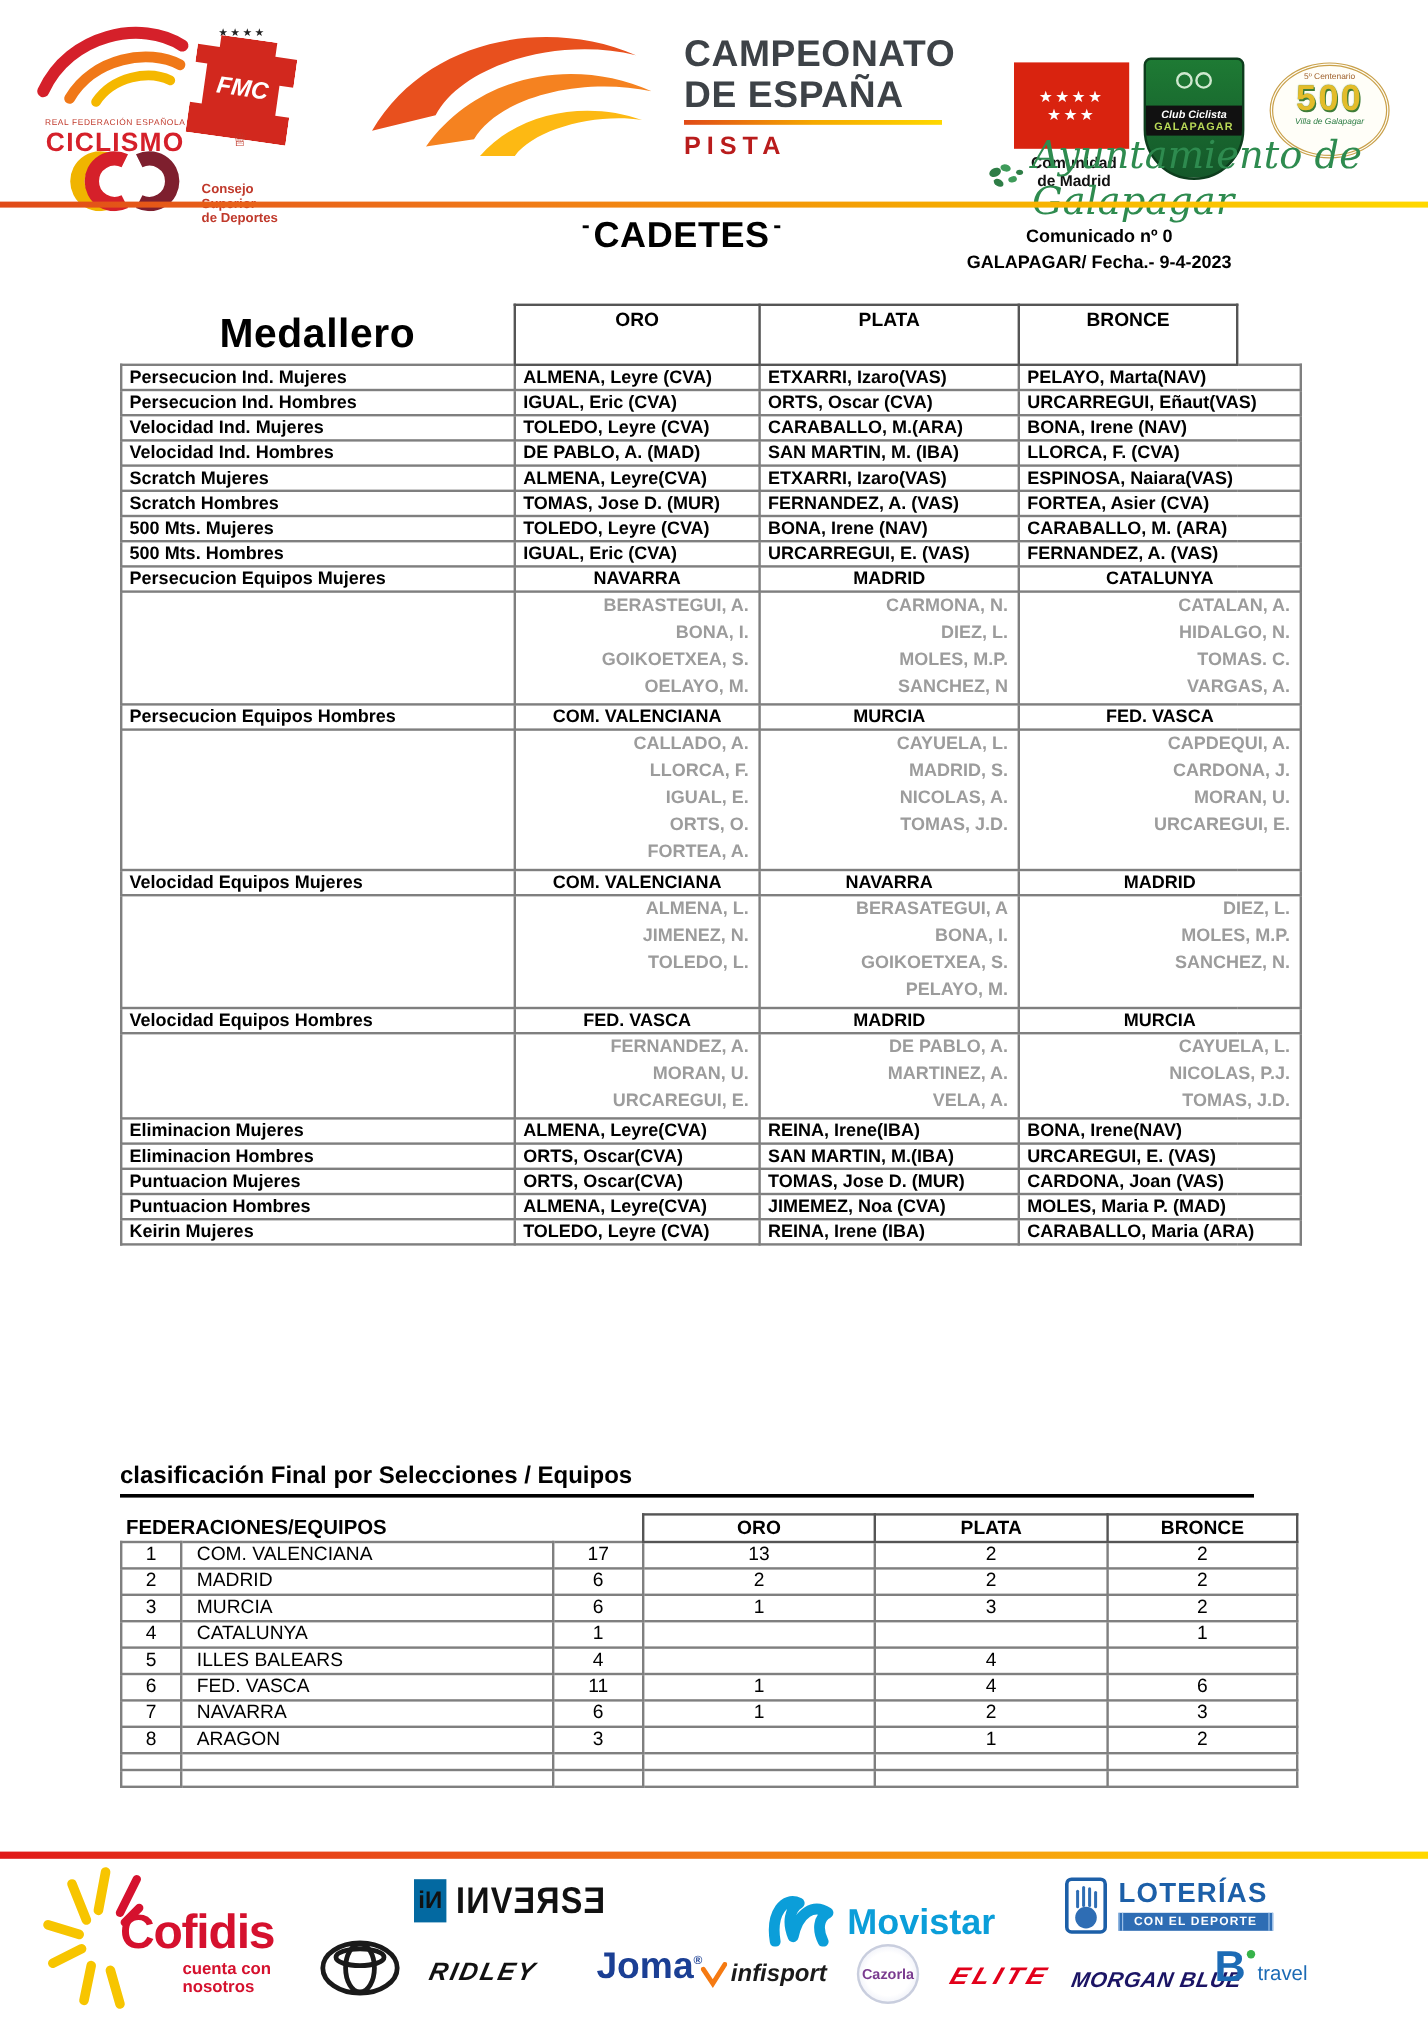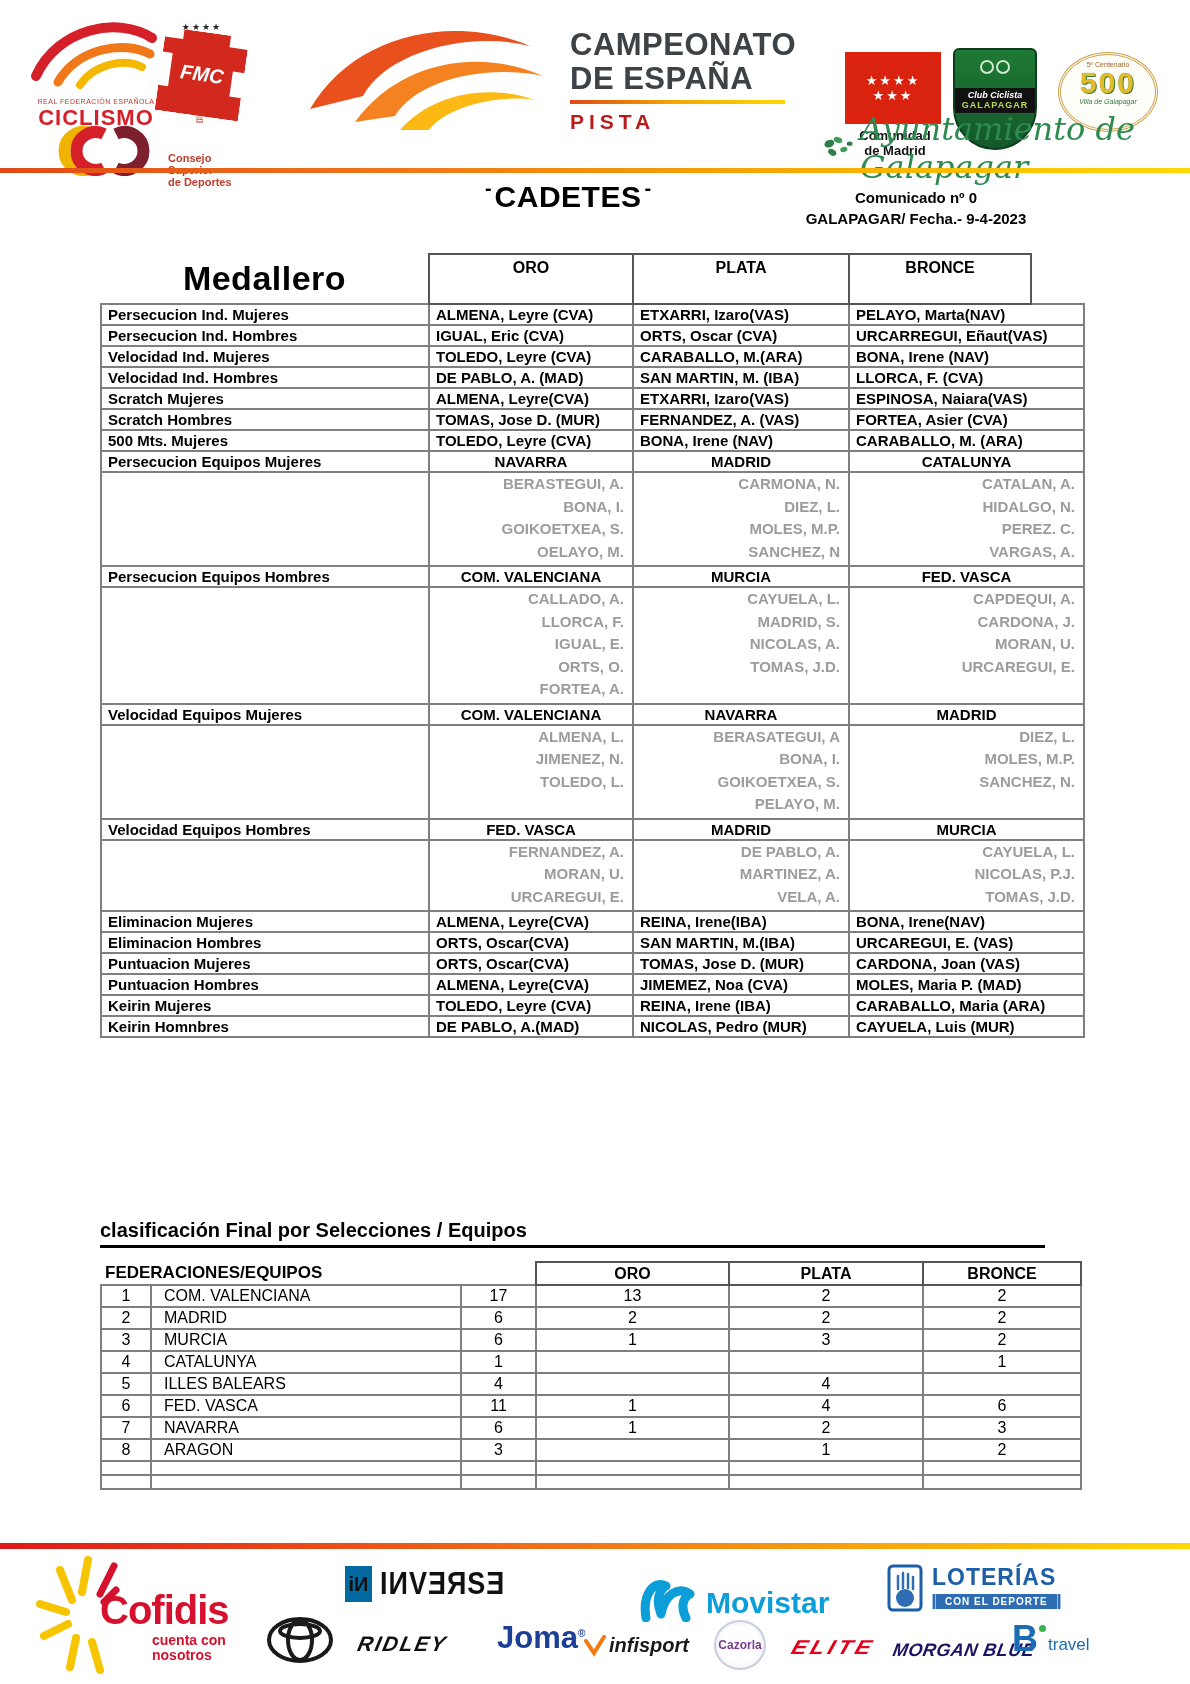--- a/index.html
+++ b/index.html
@@ -286,20 +286,26 @@
             <td class="medalist">FERNANDEZ, A. (VAS)</td>
             <td class="medalist" colspan="2">FORTEA, Asier (CVA)</td>
           </tr>
           <tr>
             <td class="ev">500 Mts. Mujeres</td>
             <td class="medalist">TOLEDO, Leyre (CVA)</td>
             <td class="medalist">BONA, Irene (NAV)</td>
             <td class="medalist" colspan="2">CARABALLO, M. (ARA)</td>
           </tr>
           <tr>
+            <td class="ev">500 Mts. Hombres</td>
+            <td class="medalist">IGUAL, Eric (CVA)</td>
+            <td class="medalist">URCARREGUI, E. (VAS)</td>
+            <td class="medalist" colspan="2">FERNANDEZ, A. (VAS)</td>
+          </tr>
+          <tr>
             <td class="ev">Persecucion Equipos Mujeres</td>
             <td class="teamname">NAVARRA</td>
             <td class="teamname">MADRID</td>
             <td class="teamname" colspan="2">CATALUNYA</td>
           </tr>
           <tr>
             <td class="ev"></td>
             <td class="mem">
               <div>BERASTEGUI, A.</div>
               <div>BONA, I.</div>
@@ -308,21 +314,21 @@
             </td>
             <td class="mem">
               <div>CARMONA, N.</div>
               <div>DIEZ, L.</div>
               <div>MOLES, M.P.</div>
               <div>SANCHEZ, N</div>
             </td>
             <td class="mem" colspan="2">
               <div>CATALAN, A.</div>
               <div>HIDALGO, N.</div>
-              <div>PEREZ. C.</div>
+              <div>TOMAS. C.</div>
               <div>VARGAS, A.</div>
             </td>
           </tr>
           <tr>
             <td class="ev">Persecucion Equipos Hombres</td>
             <td class="teamname">COM. VALENCIANA</td>
             <td class="teamname">MURCIA</td>
             <td class="teamname" colspan="2">FED. VASCA</td>
           </tr>
           <tr>
@@ -418,26 +424,20 @@
             <td class="ev">Puntuacion Hombres</td>
             <td class="medalist">ALMENA, Leyre(CVA)</td>
             <td class="medalist">JIMEMEZ, Noa (CVA)</td>
             <td class="medalist" colspan="2">MOLES, Maria P. (MAD)</td>
           </tr>
           <tr>
             <td class="ev">Keirin Mujeres</td>
             <td class="medalist">TOLEDO, Leyre (CVA)</td>
             <td class="medalist">REINA, Irene (IBA)</td>
             <td class="medalist" colspan="2">CARABALLO, Maria (ARA)</td>
-          </tr>
-          <tr>
-            <td class="ev">Keirin Homnbres</td>
-            <td class="medalist">DE PABLO, A.(MAD)</td>
-            <td class="medalist">NICOLAS, Pedro (MUR)</td>
-            <td class="medalist" colspan="2">CAYUELA, Luis (MUR)</td>
           </tr>
         </tbody>
     </table>
   </div>
 
   <div class="abs cls-heading">clasificación Final por Selecciones / Equipos</div>
 
   <div class="abs classification">
     <table class="cls">
       <colgroup>

